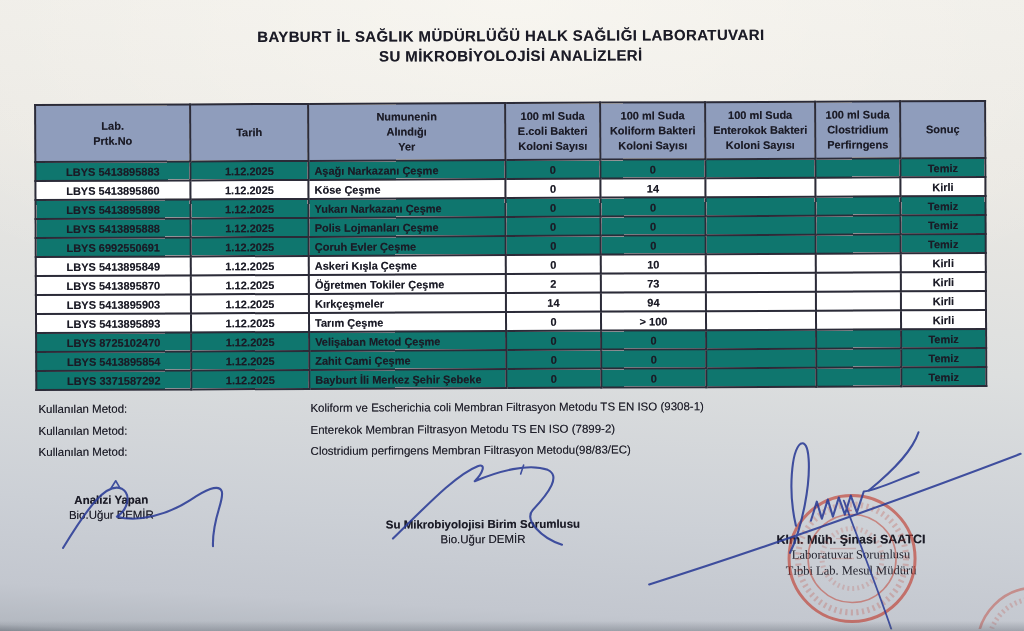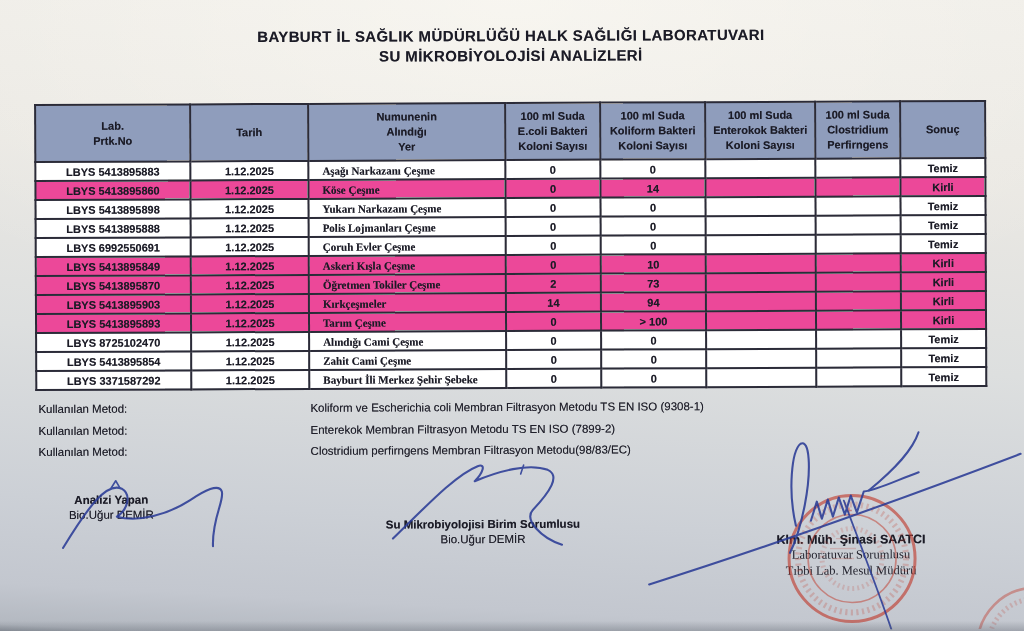--- a/index.html
+++ b/index.html
@@ -35,24 +35,24 @@
     border: 2px solid #2b2b38;
     overflow: hidden; white-space: nowrap;
   }
   table.report thead th {
     background: #8f9dbc;
     height: 57px; font-weight: 700; text-align: center;
     white-space: pre-line; line-height: 15px; font-size: 11px;
   }
   table.report tbody tr { height: 19px; }
   table.report tbody td { font-weight: 600; text-align: center; padding: 0 2px; }
-  table.report tbody td.place { text-align: left; padding-left: 13px; font-family: Liberation Serif, serif; }
+  table.report tbody td.place { text-align: left; padding-left: 5px; }
   table.report tbody td.result { font-weight: 700; }
-  tr.clean td { background: #ffffff; }
-  tr.dirty td { background: #ec4899; }
+  tr.clean td { background: #0f766e; }
+  tr.dirty td { background: #ffffff; }
   tr.strong td { font-weight: 800; }
 
   
   .methods { position: absolute; left: 0; top: 401px; width: 100%; font-size: 11.5px; }
   .method-row { position: relative; height: 21.5px; }
   .method-label { position: absolute; left: 38px; font-weight: 400; }
   .method-text { position: absolute; left: 310px; font-weight: 400; color: #20202b; }
 
   
   .sig-block { position: absolute; text-align: center; font-size: 11.5px; }
@@ -207,21 +207,21 @@
       <td class="soft place">Tarım Çeşme</td>
       <td class="soft">0</td>
       <td class="soft">&gt; 100</td>
       <td class="soft"></td>
       <td class="soft"></td>
       <td class="soft result">Kirli</td>
     </tr>
         <tr class="clean">
       <td class="soft">LBYS 8725102470</td>
       <td class="soft">1.12.2025</td>
-      <td class="soft place">Alındığı Cami Çeşme</td>
+      <td class="soft place">Velişaban Metod Çeşme</td>
       <td class="soft">0</td>
       <td class="soft">0</td>
       <td class="soft"></td>
       <td class="soft"></td>
       <td class="soft result">Temiz</td>
     </tr>
         <tr class="clean">
       <td class="soft">LBYS 5413895854</td>
       <td class="soft">1.12.2025</td>
       <td class="soft place">Zahit Cami Çeşme</td>

